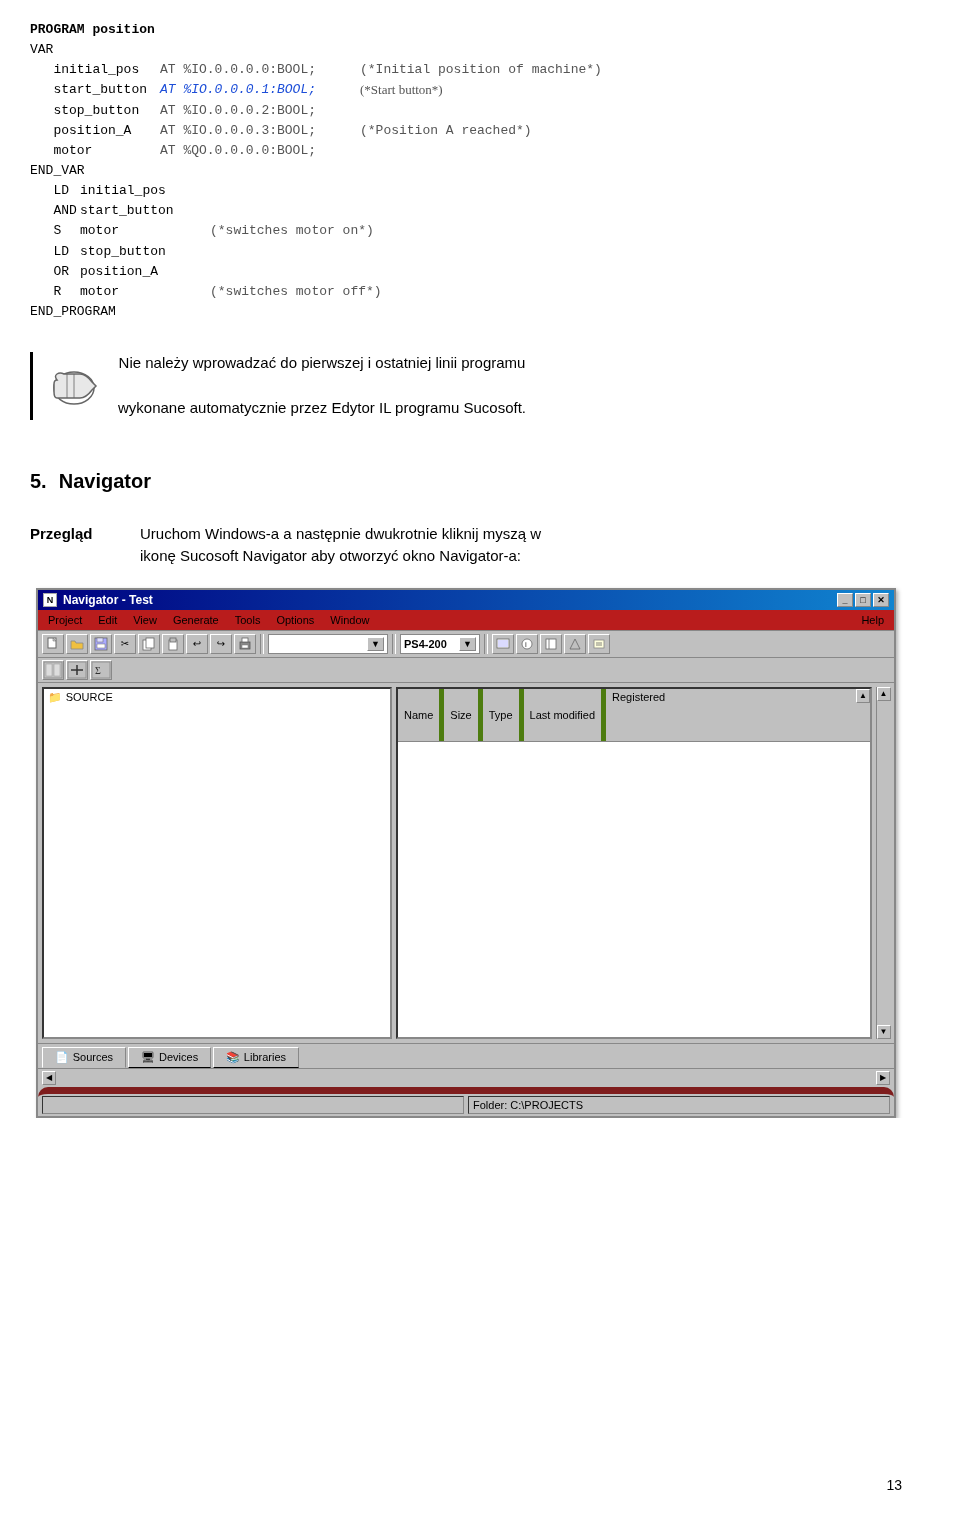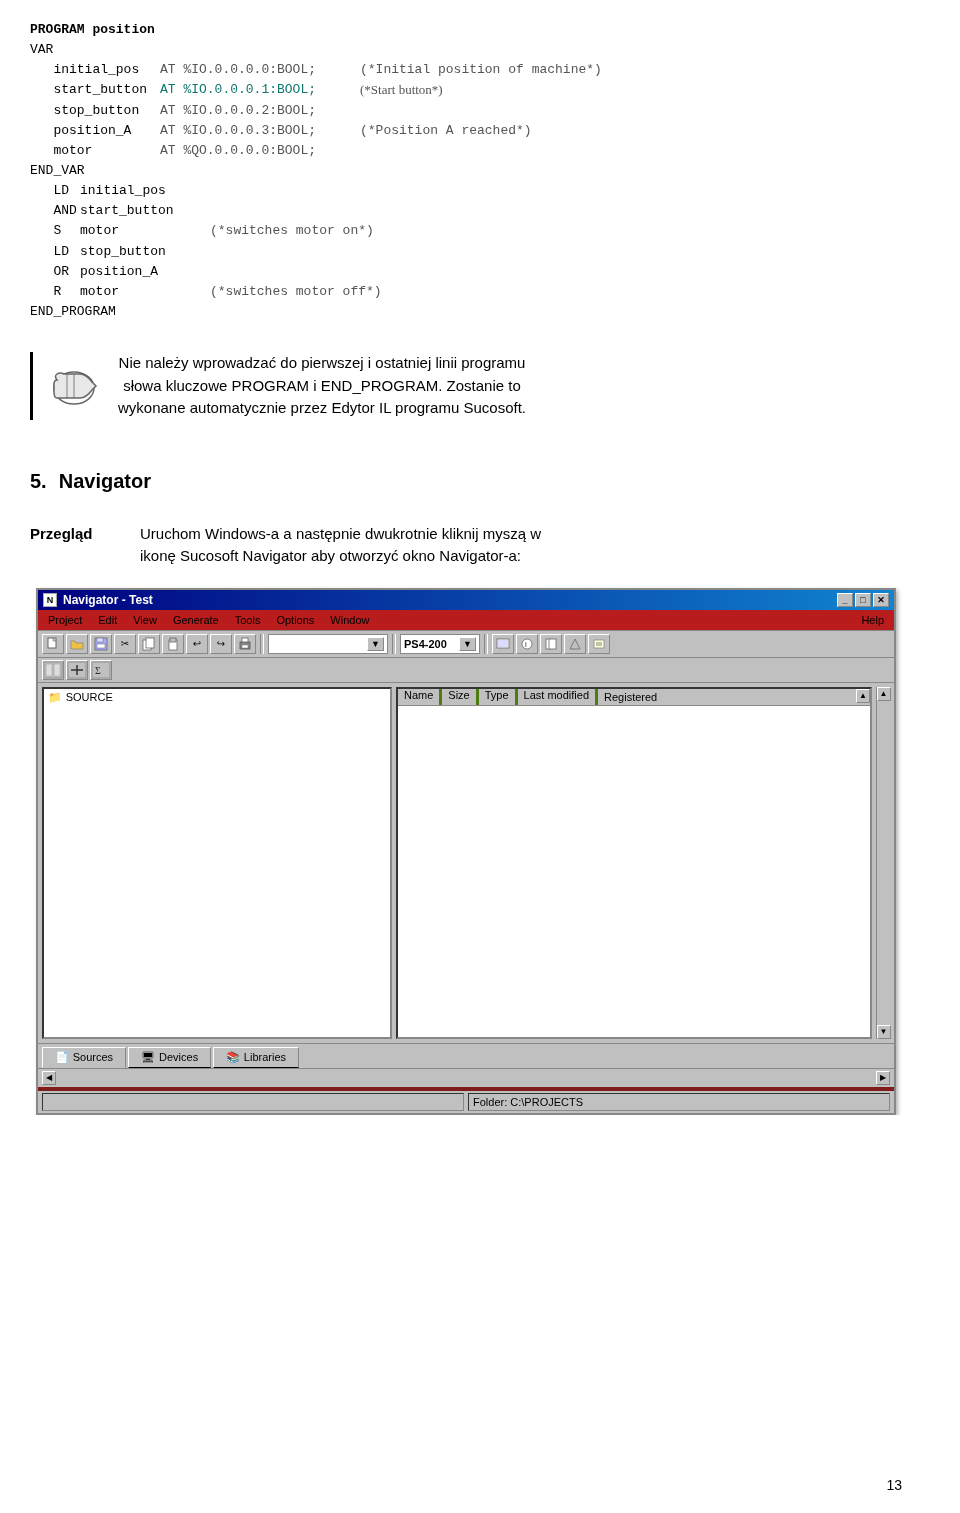--- a/index.html
+++ b/index.html
@@ -275,22 +275,22 @@
     }
 
     .panel-header {
       display: flex;
       background: #c0c0c0;
       border-bottom: 1px solid #888;
       font-size: 11px;
     }
 
     .panel-col {
-      padding: 0 6px;
-      border-right: 3px solid #4d7c0f;
+      padding: 20px 6px;
+      border-right: 5px solid #4d7c0f;
       font-size: 11px;
       cursor: pointer;
     }
 
     .panel-col-last {
       padding: 2px 6px;
       flex: 1;
       font-size: 11px;
     }
 
@@ -382,22 +382,23 @@
       background: #c0c0c0;
     }
 
     
     .win-statusbar {
       background: #c0c0c0;
       display: flex;
       align-items: center;
       gap: 4px;
       padding: 2px 4px;
-      border-top: 4px solid #7f1d1d;
-      font-size: 11px;
+      border-top: 7px solid #7f1d1d;
+      font-size: 11px;
+      border-radius: 10px;
     }
 
     .status-panel {
       flex: 1;
       height: 18px;
       background: #c0c0c0;
       border: 1px inset #888;
       display: flex;
       align-items: center;
       padding: 0 4px;
@@ -427,21 +428,21 @@
   <div class="code-block">
     <div class="code-line"><span style="font-weight:bold;">PROGRAM position</span></div>
     <div class="code-line"><span>VAR</span></div>
     <div class="code-line">
       <span style="display:inline-block;width:130px;">   initial_pos</span>
       <span style="display:inline-block;width:200px;color:#555;">AT %IO.0.0.0.0:BOOL;</span>
       <span style="color:#555;">(*Initial position of machine*)</span>
     </div>
     <div class="code-line">
       <span style="display:inline-block;width:130px;">   start_button</span>
-      <span style="display:inline-block;width:200px;color:#0f766e;">AT %IO.0.0.0.1:BOOL;</span>
+      <span style="display:inline-block;width:200px;color:#1d4ed8;font-style:italic;">AT %IO.0.0.0.1:BOOL;</span>
       <span style="color:#555;font-family:Liberation Serif, serif;">(*Start button*)</span>
     </div>
     <div class="code-line">
       <span style="display:inline-block;width:130px;">   stop_button</span>
       <span style="display:inline-block;width:200px;color:#555;">AT %IO.0.0.0.2:BOOL;</span>
     </div>
     <div class="code-line">
       <span style="display:inline-block;width:130px;">   position_A</span>
       <span style="display:inline-block;width:200px;color:#555;">AT %IO.0.0.0.3:BOOL;</span>
       <span style="color:#555;">(*Position A reached*)</span>
@@ -494,21 +495,21 @@
 
           <path d="M5,18 Q2,14 5,12 Q8,10 12,12 L28,12 Q34,12 40,20 L44,24 L40,28 Q34,36 28,36 L5,36 Q2,36 2,30 L2,22 Q2,18 5,18 Z" fill="#e8e8e8" stroke="#666" stroke-width="1.5"></path>
 
           <line x1="15" y1="12" x2="15" y2="36" stroke="#666" stroke-width="0.8"></line>
           <line x1="22" y1="12" x2="22" y2="36" stroke="#666" stroke-width="0.8"></line>
         </g>
       </svg>
     </div>
     <div class="note-text">
       <span>Nie należy wprowadzać do pierwszej i ostatniej linii programu</span><br>
-      <span>słowa kluczowe PROGRAM i END_PROGRAM. Zostanie to</span><br>
+      <br>
       <span>wykonane automatycznie przez Edytor IL programu Sucosoft.</span>
     </div>
   </div>
 
   <div style="display:flex; align-items:baseline; gap:12px; margin: 10px 0 20px 0;">
     <span class="section-heading">5.</span>
     <span class="section-heading">Navigator</span>
   </div>
 
   <div class="subsection">

